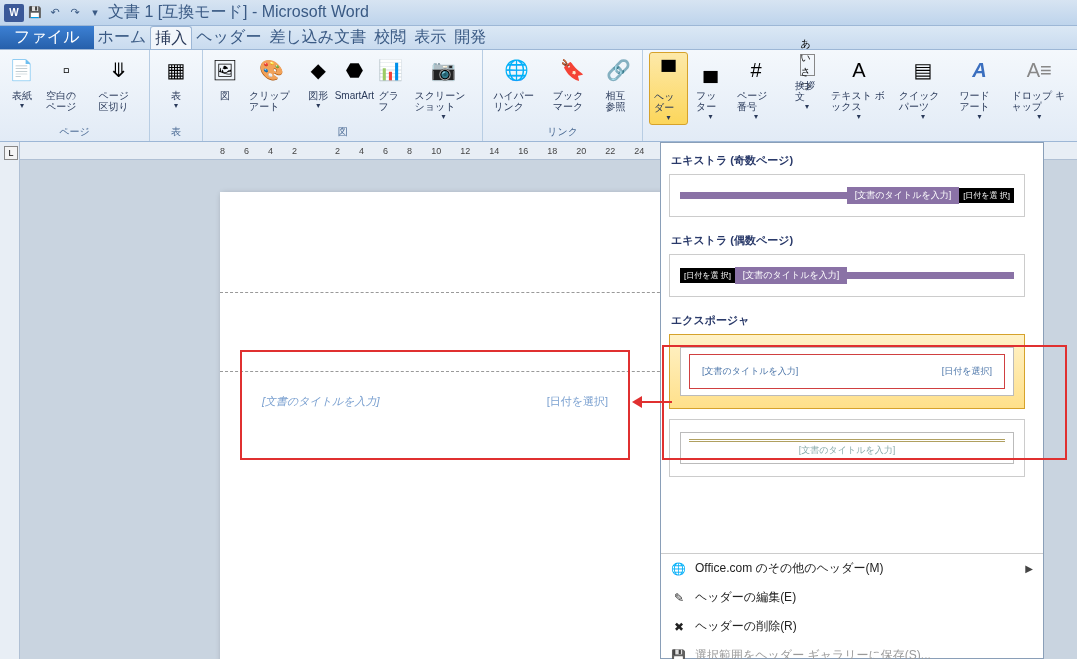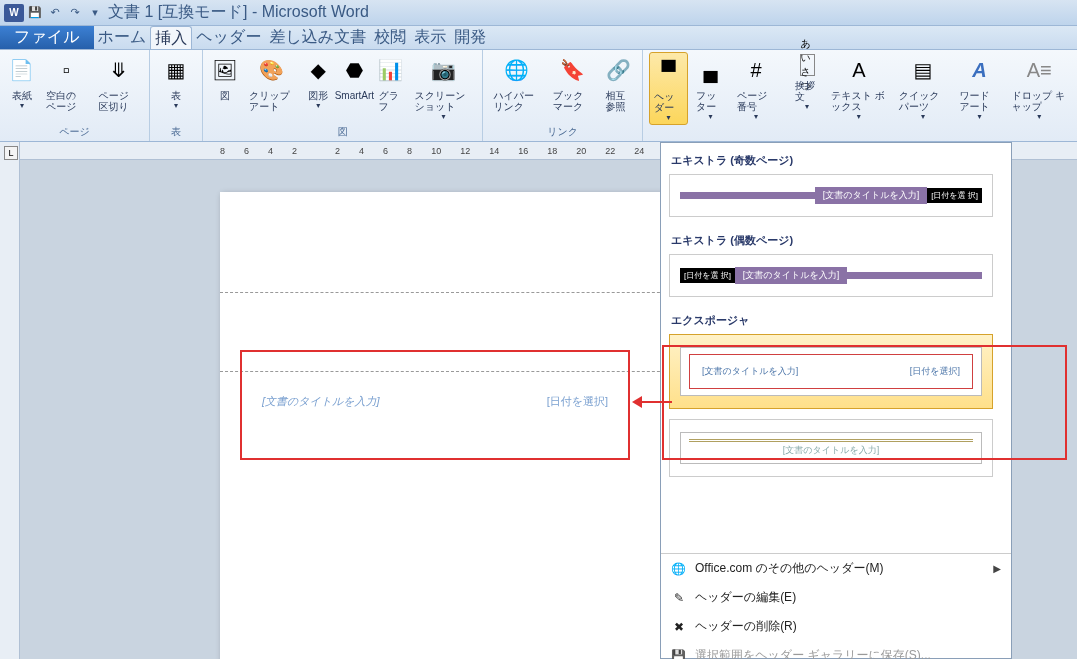--- a/index.html
+++ b/index.html
@@ -39,21 +39,21 @@
 .page-header-area { position:absolute; top:100px; left:0; right:0; border-top:1px dashed #999; border-bottom:1px dashed #999; height:80px; }
 
 
 .redbox1 { position:absolute; left:240px; top:350px; width:390px; height:110px; border:2px solid #e03030; pointer-events:none; }
 .redbox1 .t1 { position:absolute; left:20px; top:42px; color:#7aa0d0; font-size:11px; font-style:italic; }
 .redbox1 .t2 { position:absolute; right:20px; top:42px; color:#7aa0d0; font-size:11px; }
 .redbox2 { position:absolute; left:662px; top:345px; width:405px; height:115px; border:2px solid #e03030; pointer-events:none; z-index:100; }
 .arrow { position:absolute; left:632px; top:392px; z-index:101; pointer-events:none; }
 
 
-.gallery { position:absolute; left:660px; top:142px; width:352px; bottom:0; background:white; border:1px solid #8a9fb8; z-index:50; font-size:12px; }
+.gallery { position:absolute; left:660px; top:142px; width:384px; bottom:0; background:white; border:1px solid #8a9fb8; z-index:50; font-size:12px; }
 .gallery-scroll { overflow-y:auto; height:410px; padding: 4px 18px 4px 8px; }
 .gallery-section-title { font-size: 11px; font-weight: bold; color: #2a3a6a; padding: 6px 2px; }
 .gallery-item { border:1px solid #ccc; background:#fff; padding: 12px 10px; margin-bottom: 10px; position:relative; cursor:pointer; }
 .gallery-item.selected { background: linear-gradient(#fff2c8, #ffe08a); border:1px solid #d6a22b; }
 .gallery-item-inner { border:1px solid #bbb; padding:6px 8px; min-height:24px; background:#fff; }
 .extra-odd { display:flex; align-items:center; }
 .extra-odd .bar { flex:1; height:7px; background:#8a72a6; }
 .extra-odd .ttl { font-size:9px; color:#fff; background:#8a72a6; padding:2px 8px; }
 .extra-odd .date { font-size:8px; color:#fff; background:#000; padding:2px 4px; }
 .extra-even { display:flex; align-items:center; }

